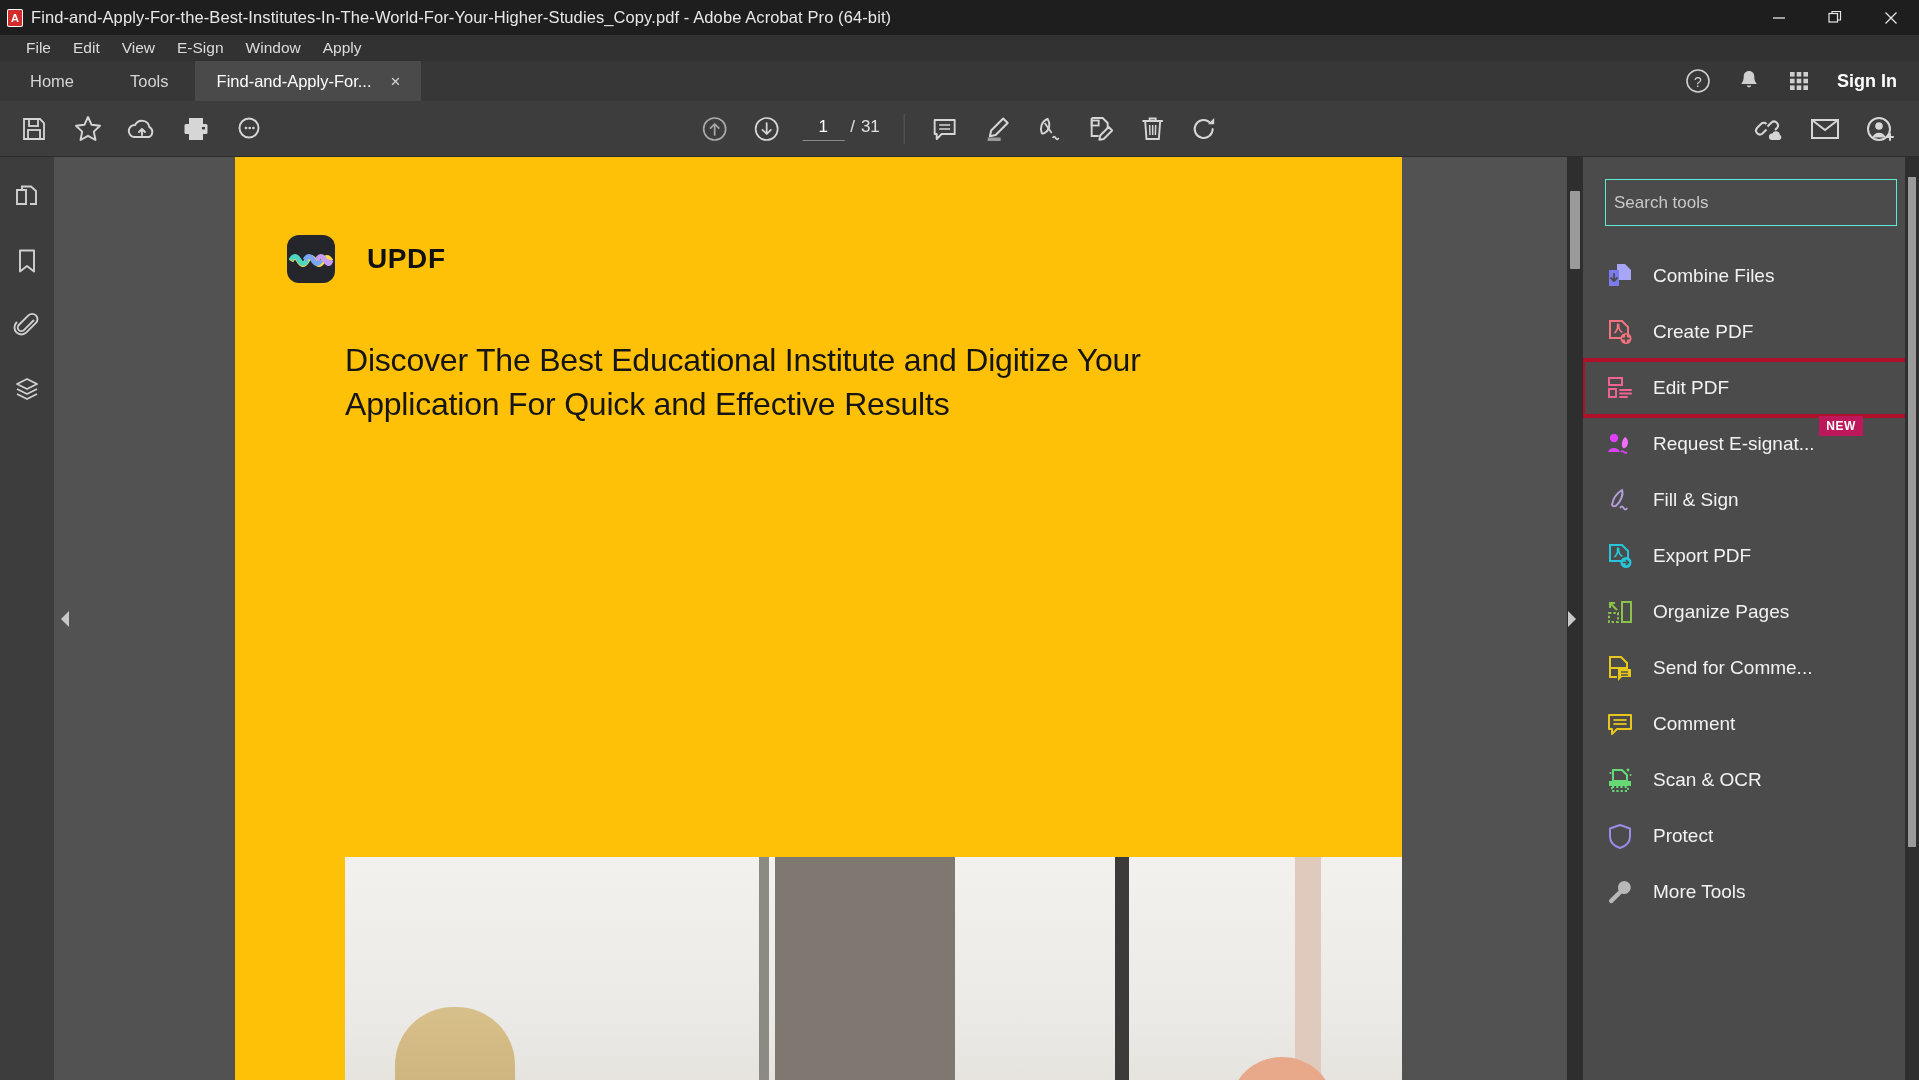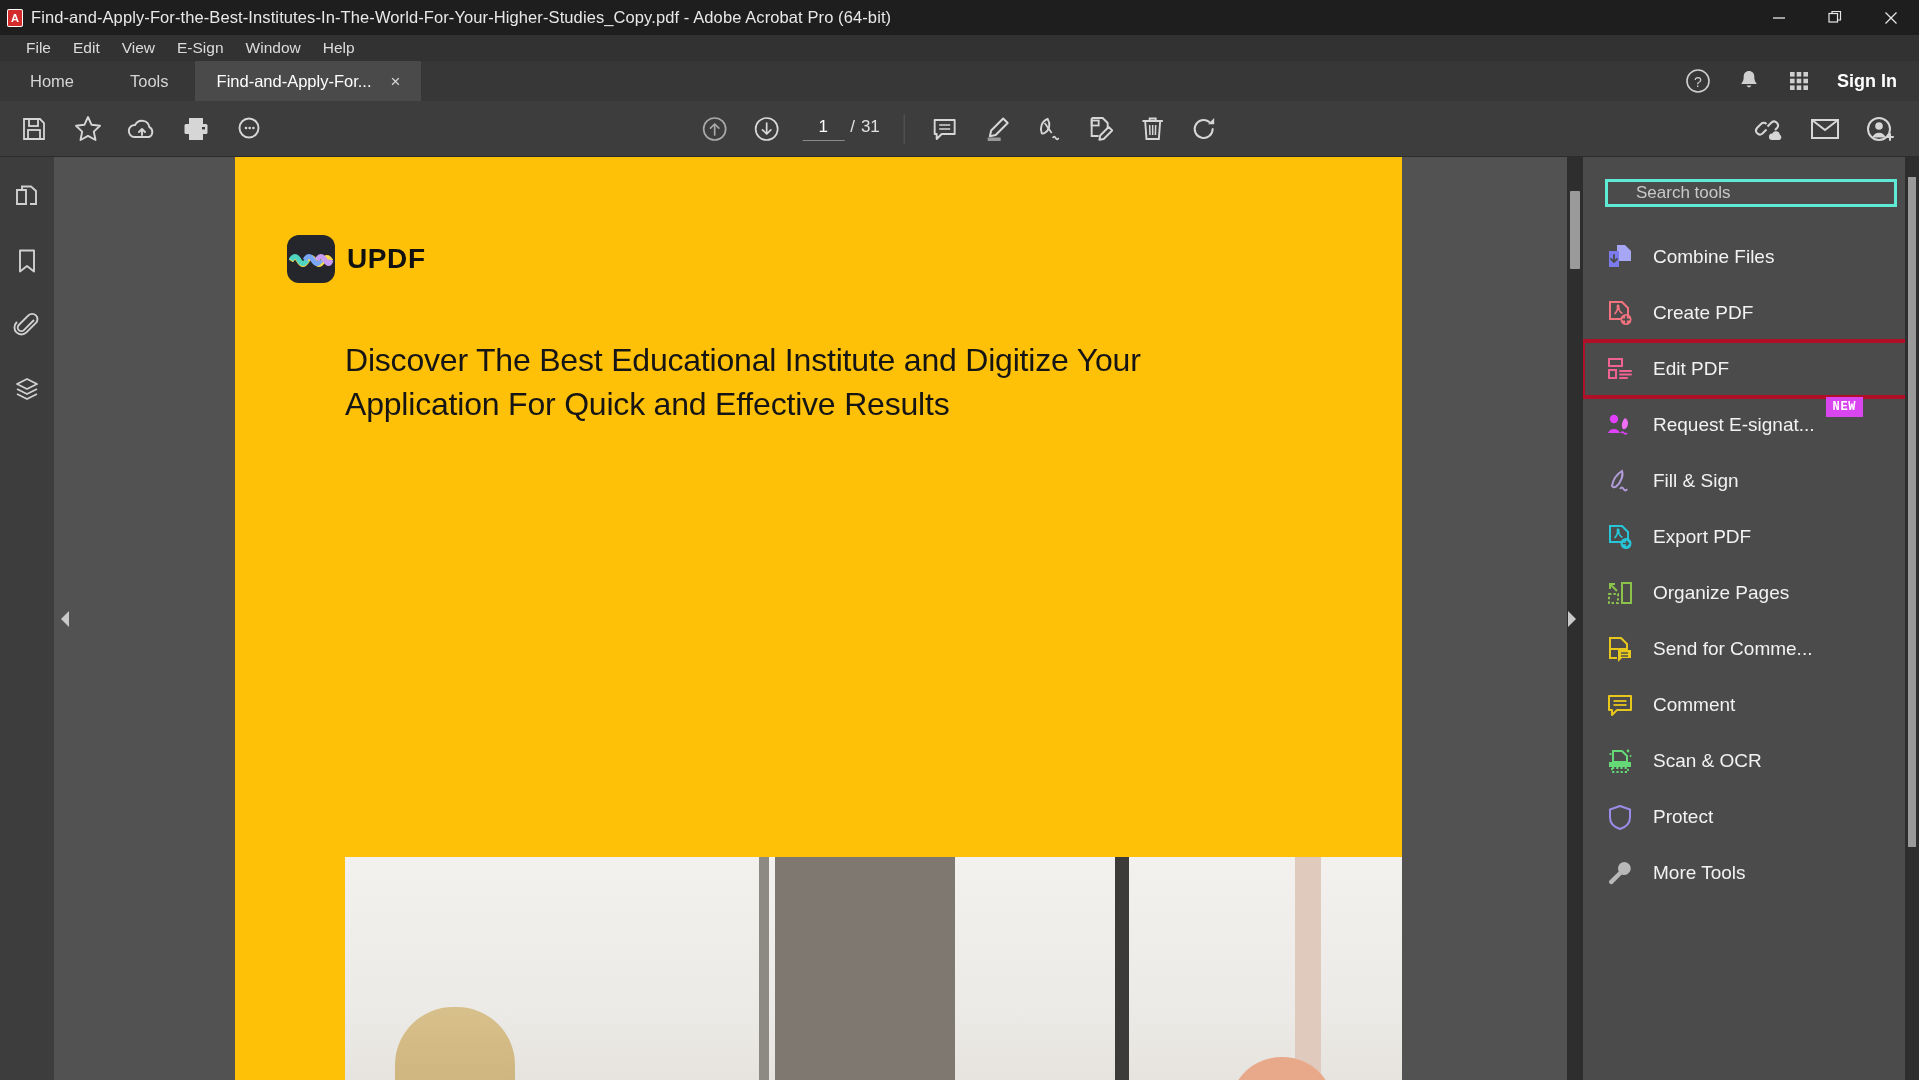--- a/index.html
+++ b/index.html
@@ -154,21 +154,21 @@
     flex: 1; background: #525252; position: relative;
     display: flex; justify-content: center;
     overflow: hidden;
   }
   .page {
     width: 1167px; margin-left: 0; background: #ffc107;
     position: relative; overflow: hidden;
   }
   .page-inner { padding: 40px 0 0 0; }
   .brand {
-    display: flex; align-items: center; gap: 12px;
+    display: flex; align-items: center; gap: 32px;
     margin: 38px 0 0 52px;
   }
   .brand-mark {
     width: 48px; height: 48px; background: #24262b;
     border-radius: 12px; position: relative; overflow: hidden;
     flex: none;
   }
   .brand-name {
     color: #111111; font-size: 28px; font-weight: bold;
     letter-spacing: .6px;
@@ -227,25 +227,25 @@
   }
 
   
   .tools-panel {
     width: 336px; background: #4b4b4b; flex: none;
     position: relative; display: flex; flex-direction: column;
     padding: 22px 0 0 0;
   }
   .search-wrap { padding: 0 22px 0 22px; }
   .search-box {
-    width: 100%; height: 28px;
+    width: 100%; height: 47px;
     background: transparent;
-    border: 3px solid #5eead4;
+    border: 1px solid #5eead4;
     color: #ffffff; font-size: 17px;
-    padding: 0 28px;
+    padding: 0 8px;
     font-family: "Liberation Sans", sans-serif;
     outline: none;
   }
   .search-box::placeholder { color: #c9c9c9; }
   .tools-list {
     margin-top: 22px; flex: 1; overflow: hidden;
     position: relative;
   }
   .tool-row {
     height: 56px; display: flex; align-items: center;
@@ -256,25 +256,24 @@
     display: flex; align-items: center; justify-content: center;
   }
   .tool-label {
     color: #f2f2f2; font-size: 19px; white-space: nowrap;
   }
   .tool-row.highlighted {
     outline: 4px solid #b01027; outline-offset: -2px;
   }
   .badge-new {
     position: absolute; right: 56px; top: 0px;
-    background: #d946ef; color: #ffffff;
+    background: #be185d; color: #ffffff;
     font-size: 12px; font-weight: bold;
     letter-spacing: .6px;
     padding: 3px 7px;
-    font-family: Liberation Mono, monospace;
   }
   .panel-scrollbar {
     position: absolute; right: 0; top: 0; bottom: 0;
     width: 14px; background: #2e2e2e;
   }
   .panel-thumb {
     position: absolute; top: 20px; left: 3px;
     width: 8px; height: 670px; background: #9a9a9a;
   }
 </style>
@@ -304,21 +303,21 @@
     </div>
   </div>
 </div>
 
 <div class="menubar">
   <div class="menu-item">File</div>
   <div class="menu-item">Edit</div>
   <div class="menu-item">View</div>
   <div class="menu-item">E-Sign</div>
   <div class="menu-item">Window</div>
-  <div class="menu-item">Help</div>
+  <div class="menu-item">Apply</div>
 </div>
 
 <div class="tabbar">
   <div class="tab home">
     <span class="tab-label">Home</span>
   </div>
   <div class="tab tools">
     <span class="tab-label">Tools</span>
   </div>
   <div class="tab doc">

